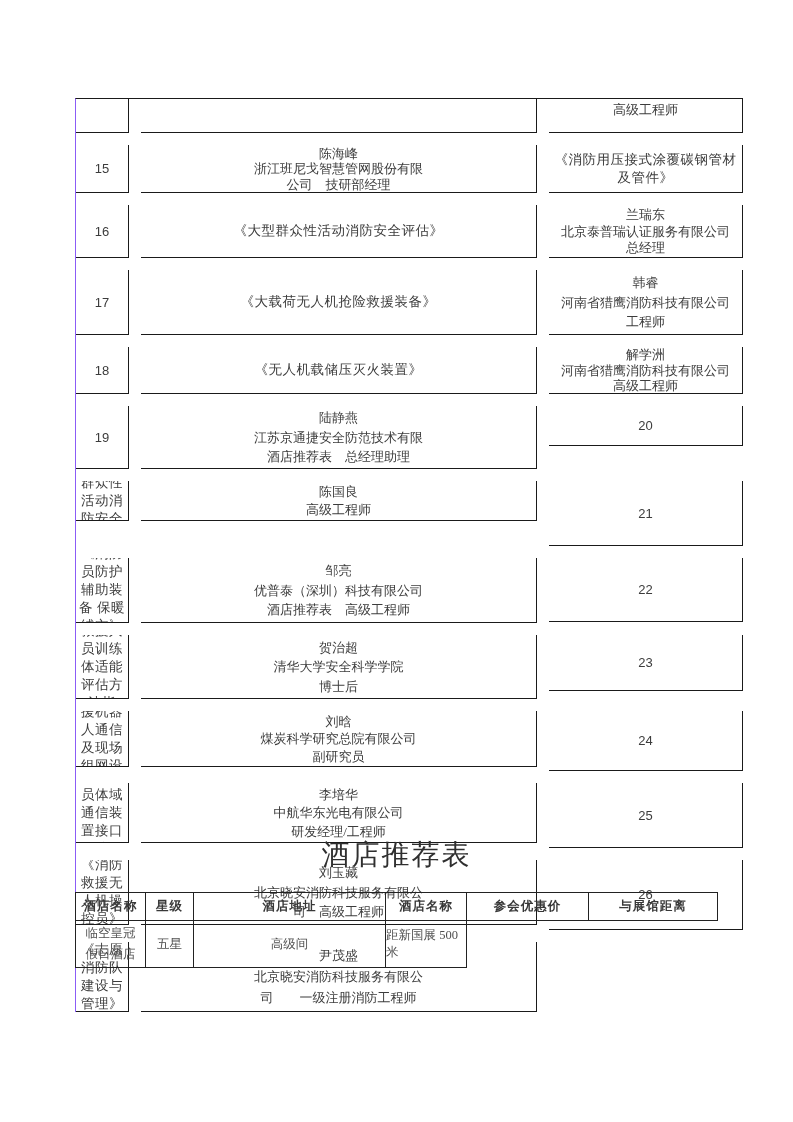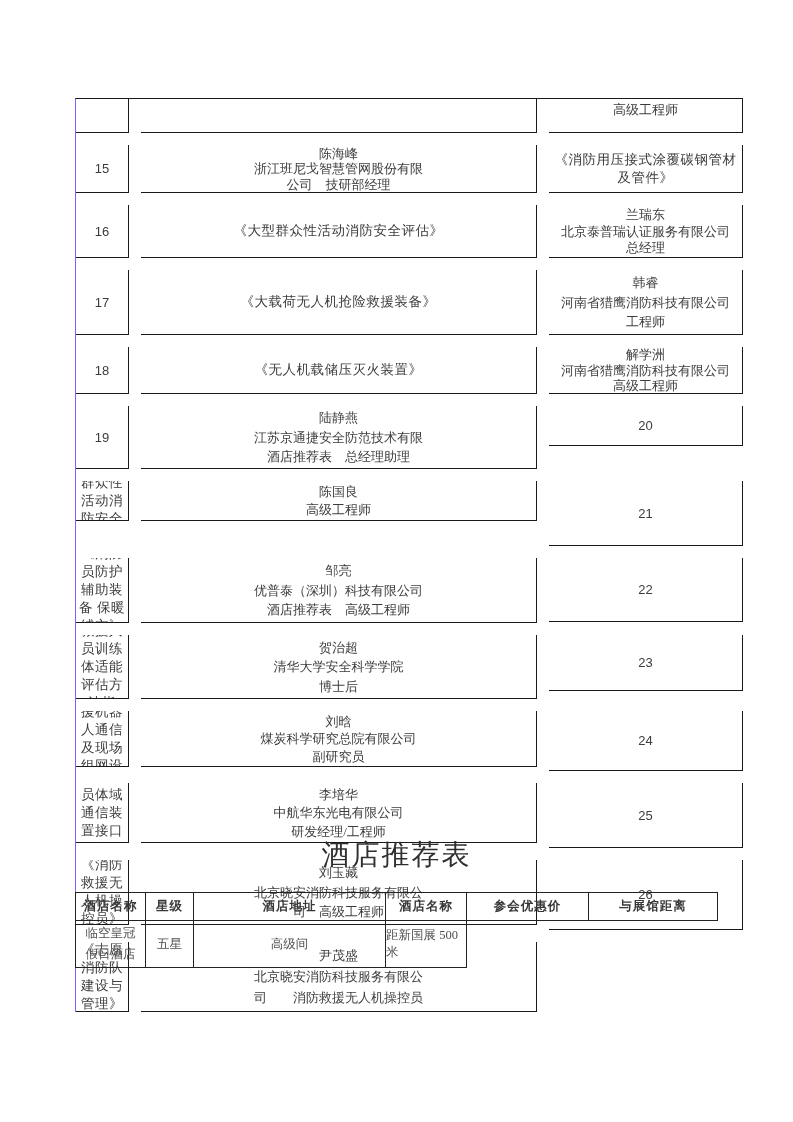--- a/index.html
+++ b/index.html
@@ -183,21 +183,21 @@
       <div class="pline">刘玉藏</div>
       <div class="pline">北京晓安消防科技服务有限公</div>
       <div class="pline">司　高级工程师</div>
     </div>
 
     <div class="mcell num h70">26</div>
     <div class="mcell title h70">《志愿消防队建设与管理》</div>
     <div class="mcell person h70">
       <div class="pline">尹茂盛</div>
       <div class="pline">北京晓安消防科技服务有限公</div>
-      <div class="pline">司　　消防救援无人机操控员</div>
+      <div class="pline">司　　一级注册消防工程师</div>
     </div>
 
   </div>
 
   <div class="hotel-title">酒店推荐表</div>
 
   <div class="htable">
     <div class="hcell hhead">酒店名称</div>
     <div class="hcell hhead">星级</div>
     <div class="hcell hhead">酒店地址</div>

